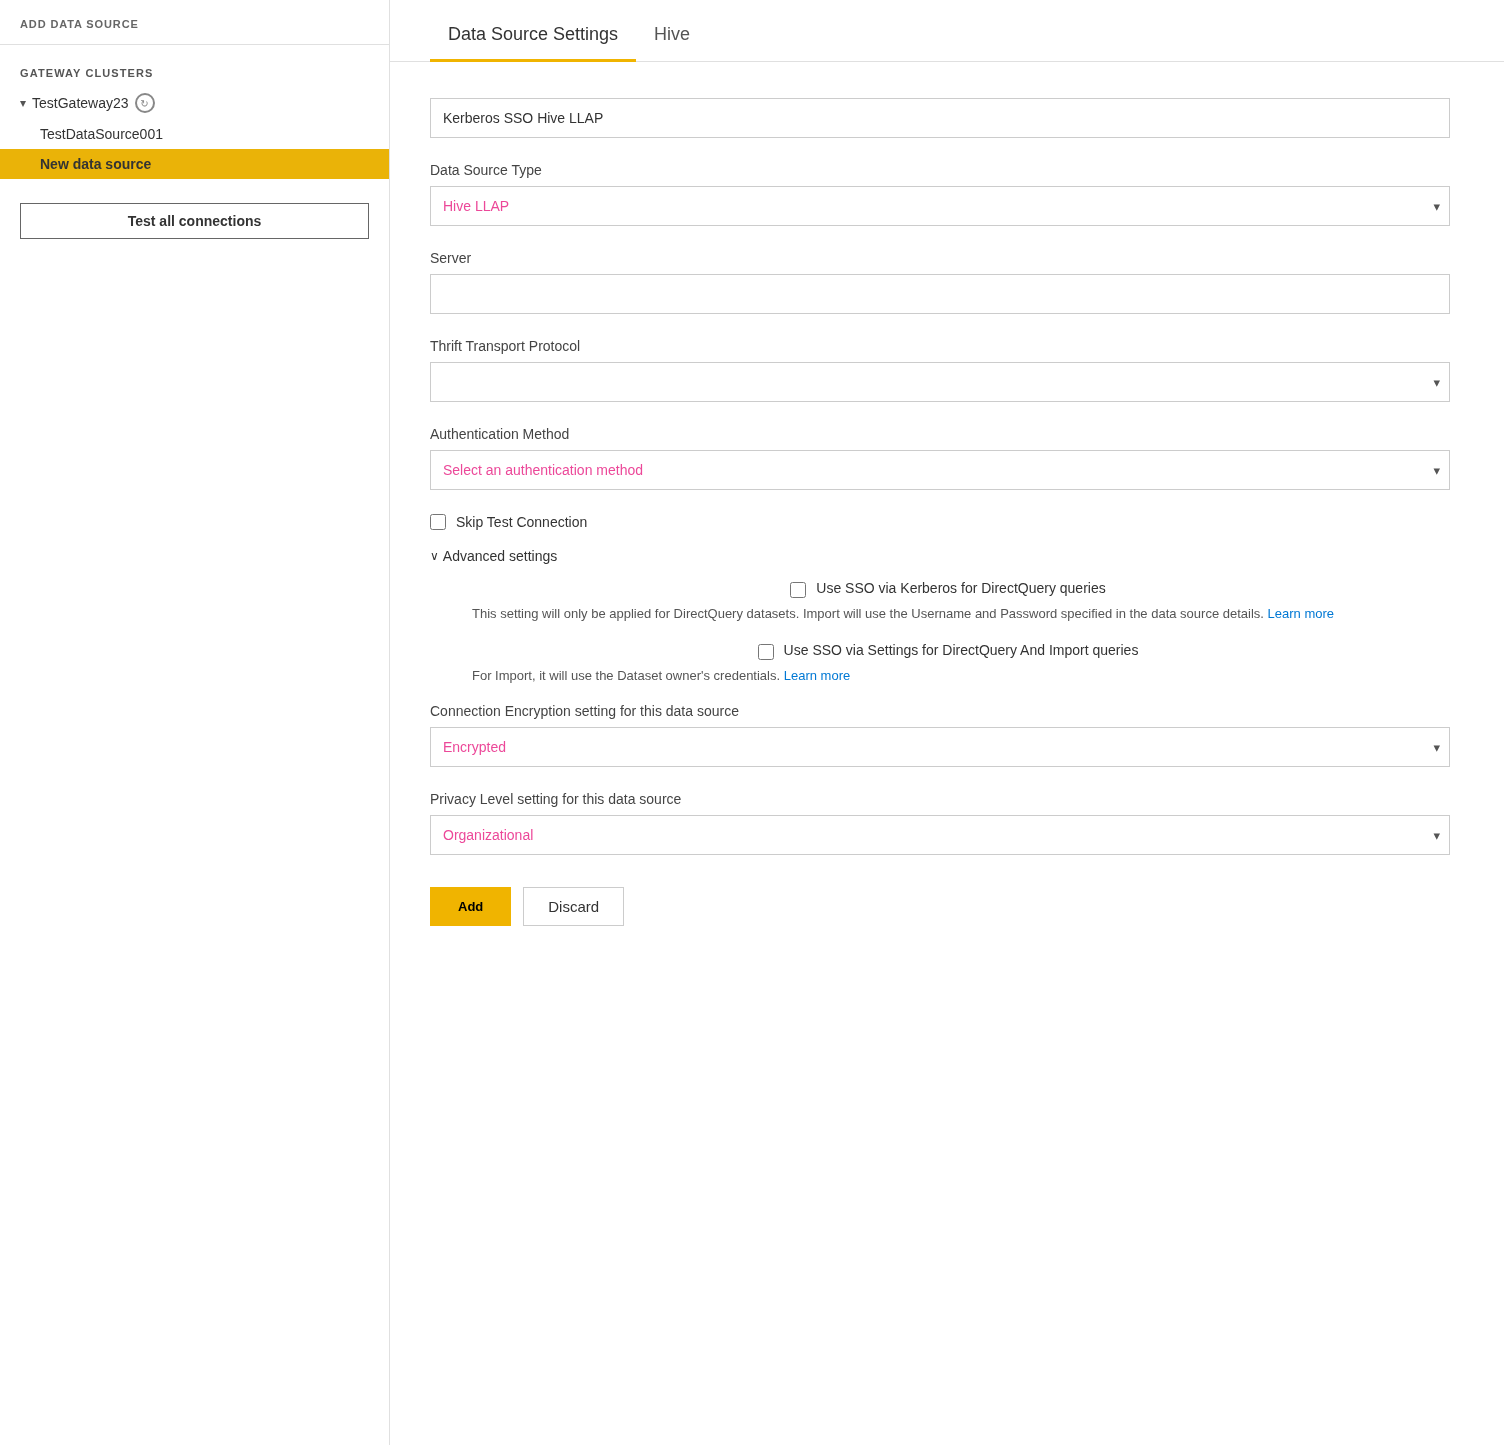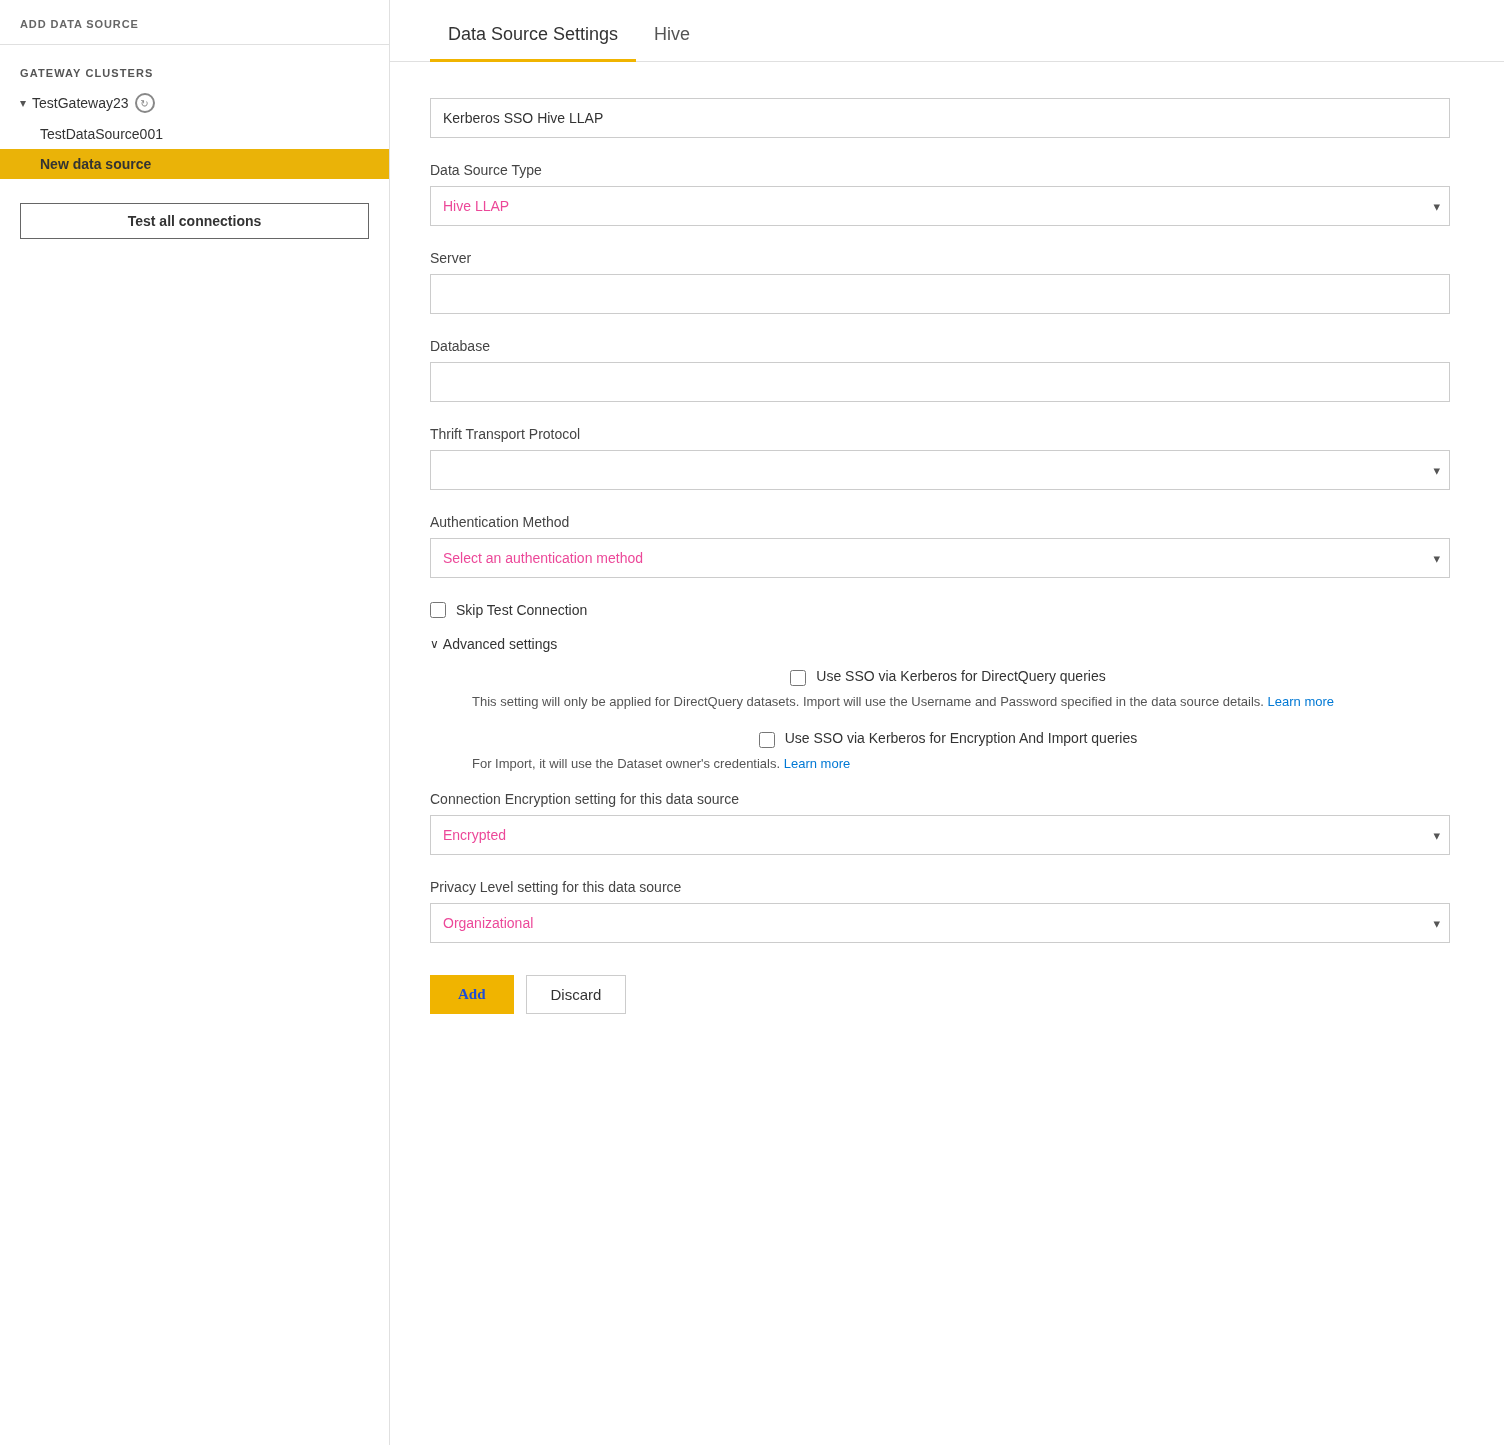--- a/index.html
+++ b/index.html
@@ -246,24 +246,24 @@
     
     .action-buttons {
       display: flex;
       gap: 12px;
       margin-top: 32px;
     }
     .btn-add {
       padding: 10px 28px;
       background: #f0b400;
       border: none;
-      font-size: 15px;
-      color: #1d4ed8;
-      cursor: pointer;
-      font-family: Liberation Serif, serif;
+      font-size: 13px;
+      color: #000000;
+      cursor: pointer;
+      font-family: Liberation Sans, sans-serif;
       font-weight: 600;
     }
     .btn-discard {
       padding: 10px 24px;
       background: #fff;
       border: 1px solid #ccc;
       font-size: 15px;
       color: #333;
       cursor: pointer;
       font-family: 'Segoe UI', Arial, sans-serif;
@@ -308,24 +308,20 @@
         <select class="form-select"><option>Hive LLAP</option></select>
         <span class="select-arrow">▾</span>
       </div>
     </div>
 
     <div class="form-group">
       <label class="form-label">Server</label>
       <input class="form-input" type="text" value="" style="">
     </div>
 
-    <div class="form-group">
-      <label class="form-label">Database</label>
-      <input class="form-input" type="text" value="" style="">
-    </div>
 
     <div class="form-group">
       <label class="form-label">Thrift Transport Protocol</label>
       <div class="form-select-wrapper">
         <select class="form-select">
           <option value=""></option>
         </select>
         <span class="select-arrow">▾</span>
       </div>
     </div>
@@ -357,21 +353,21 @@
         </div>
         <div class="advanced-desc">
           <span>This setting will only be applied for DirectQuery datasets. Import will use the Username and Password specified in the data source details.</span>
           <a class="learn-more" href="#">Learn more</a>
         </div>
       </div>
 
       <div class="advanced-option">
         <div class="advanced-option-row">
           <input type="checkbox" id="sso-import" style="">
-          <label class="advanced-option-text" for="sso-import">Use SSO via Kerberos for Encryption And Import queries</label>
+          <label class="advanced-option-text" for="sso-import">Use SSO via Settings for DirectQuery And Import queries</label>
         </div>
         <div class="advanced-desc">
           <span>For Import, it will use the Dataset owner's credentials.</span>
           <a class="learn-more" href="#">Learn more</a>
         </div>
       </div>
 
     </div>
 
     <div class="form-group">

